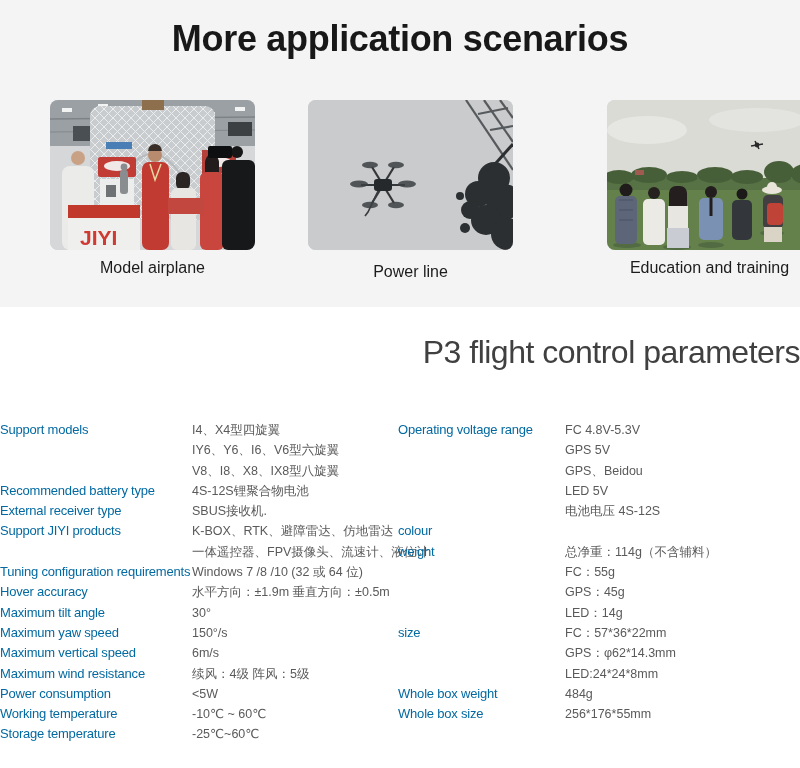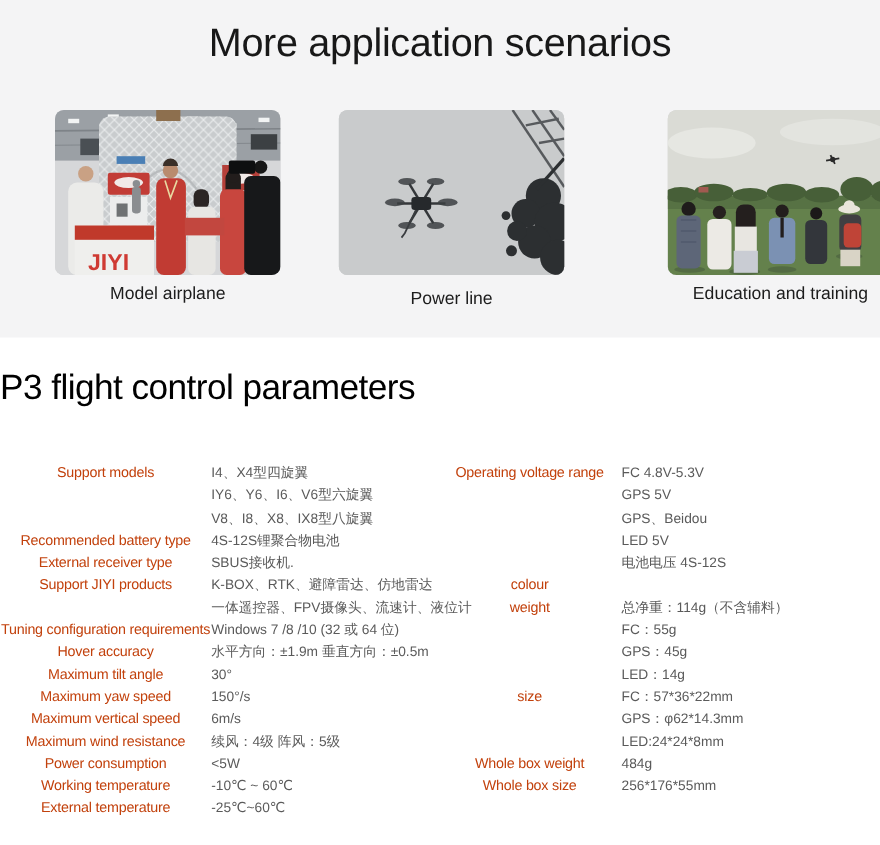--- a/index.html
+++ b/index.html
@@ -1,33 +1,33 @@
 <!DOCTYPE html>
 <html><head>
 <meta charset="utf-8">
 <style>
   html,body{margin:0;padding:0;width:800px;height:768px;overflow:hidden;background:#fff;
     font-family:"Liberation Sans","DejaVu Sans",sans-serif;}
   .top-section{position:relative;width:800px;height:307px;background:#f4f4f5;}
   .h-title{margin:0;padding-top:16px;text-align:center;font-size:36px;line-height:46px;
-    font-weight:400;color:#181818;letter-spacing:-0.3px;}
+    font-weight:700;color:#181818;letter-spacing:-0.3px;}
   .card{position:absolute;top:100px;width:205px;}
   .card.c1{left:50px;} .card.c2{left:308px;} .card.c3{left:567px;padding-left:40px;}
   .photo{width:205px;height:150px;border-radius:8px;overflow:hidden;display:block;background:#cfd0d2;}
   .caption{text-align:center;font-size:16px;color:#1c1c1c;margin-top:9px;line-height:18px;}
   .c2 .caption{margin-top:13px;}
   .bottom-section{position:relative;width:800px;background:#ffffff;}
-  .h2-title{margin:0;padding-top:23px;text-align:left;font-size:32px;line-height:44px;
-    font-weight:400;color:#000000;letter-spacing:-0.5px;}
+  .h2-title{margin:0;padding-top:23px;text-align:right;font-size:32px;line-height:44px;
+    font-weight:400;color:#404040;letter-spacing:-0.5px;}
   .param-grid{display:flex;margin-top:46px;}
   .pcol-left{width:398px;}
   .pcol-right{width:402px;}
   .prow{display:flex;align-items:flex-start;}
-  .plabel{font-size:13px;letter-spacing:-0.2px;color:#c2410c;line-height:20.3px;
-    text-align:center;white-space:nowrap;flex:none;}
+  .plabel{font-size:13px;letter-spacing:-0.2px;color:#0369a1;line-height:20.3px;
+    text-align:left;white-space:nowrap;flex:none;}
   .pcol-left .plabel{width:192px;}
   .pcol-right .plabel{width:167px;}
   .pvals{flex:1;min-width:0;}
   .pval{font-size:12.5px;color:#5a5a5a;line-height:20.3px;white-space:nowrap;}
 </style>
 </head>
 <body>
 
 <div class="top-section">
   <h1 class="h-title">More application scenarios</h1>
@@ -266,21 +266,21 @@
             <div class="pval">&lt;5W</div>
           </div>
         </div>
         <div class="prow">
           <div class="plabel">Working temperature</div>
           <div class="pvals">
             <div class="pval">-10℃ ~ 60℃</div>
           </div>
         </div>
         <div class="prow">
-          <div class="plabel">External temperature</div>
+          <div class="plabel">Storage temperature</div>
           <div class="pvals">
             <div class="pval">-25℃~60℃</div>
           </div>
         </div>
       </div>
     <div class="pcol-right" id="pcol-right">
         <div class="prow">
           <div class="plabel">Operating voltage range</div>
           <div class="pvals">
             <div class="pval">FC 4.8V-5.3V</div>

